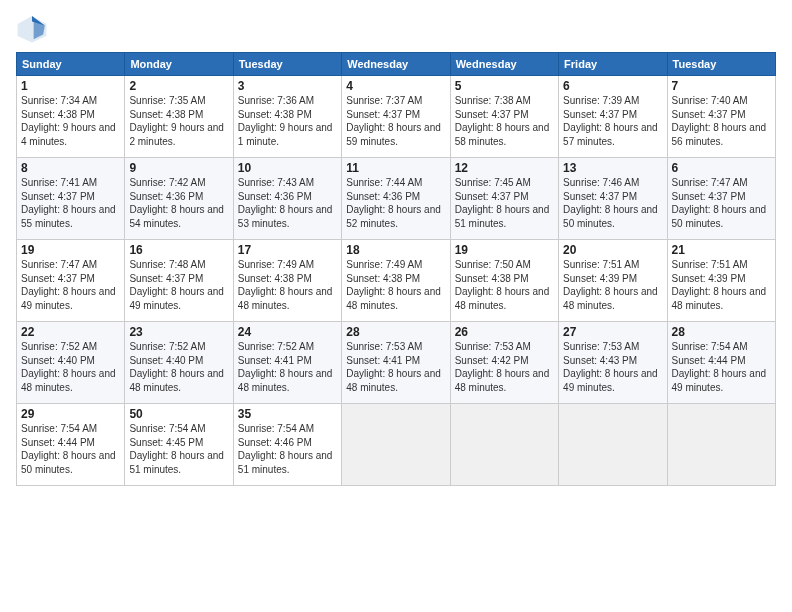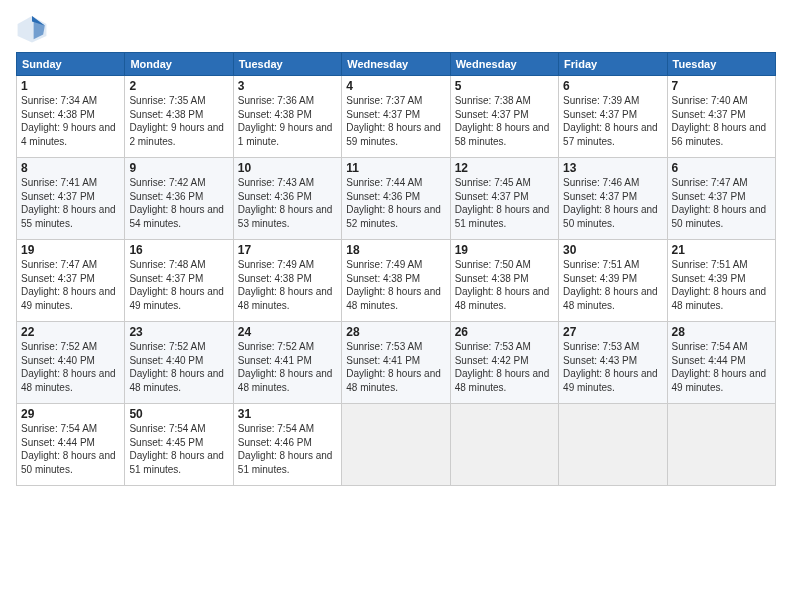--- a/index.html
+++ b/index.html
@@ -211,21 +211,21 @@
           </td>
           <td>
             <span class="day-num">18</span>
             <div class="day-detail">Sunrise: 7:49 AM<br>Sunset: 4:38 PM<br>Daylight: 8 hours and 48 minutes.</div>
           </td>
           <td>
             <span class="day-num">19</span>
             <div class="day-detail">Sunrise: 7:50 AM<br>Sunset: 4:38 PM<br>Daylight: 8 hours and 48 minutes.</div>
           </td>
           <td>
-            <span class="day-num">30</span>
+            <span class="day-num">20</span>
             <div class="day-detail">Sunrise: 7:51 AM<br>Sunset: 4:39 PM<br>Daylight: 8 hours and 48 minutes.</div>
           </td>
           <td>
             <span class="day-num">21</span>
             <div class="day-detail">Sunrise: 7:51 AM<br>Sunset: 4:39 PM<br>Daylight: 8 hours and 48 minutes.</div>
           </td>
         </tr>
         <tr>
           <td>
             <span class="day-num">22</span>
@@ -259,21 +259,21 @@
         <tr>
           <td>
             <span class="day-num">29</span>
             <div class="day-detail">Sunrise: 7:54 AM<br>Sunset: 4:44 PM<br>Daylight: 8 hours and 50 minutes.</div>
           </td>
           <td>
             <span class="day-num">50</span>
             <div class="day-detail">Sunrise: 7:54 AM<br>Sunset: 4:45 PM<br>Daylight: 8 hours and 51 minutes.</div>
           </td>
           <td>
-            <span class="day-num">31</span>
+            <span class="day-num">35</span>
             <div class="day-detail">Sunrise: 7:54 AM<br>Sunset: 4:46 PM<br>Daylight: 8 hours and 51 minutes.</div>
           </td>
           <td class="empty-cell"></td>
           <td class="empty-cell"></td>
           <td class="empty-cell"></td>
           <td class="empty-cell"></td>
         </tr>
       </tbody>
   </table>
 </div>

